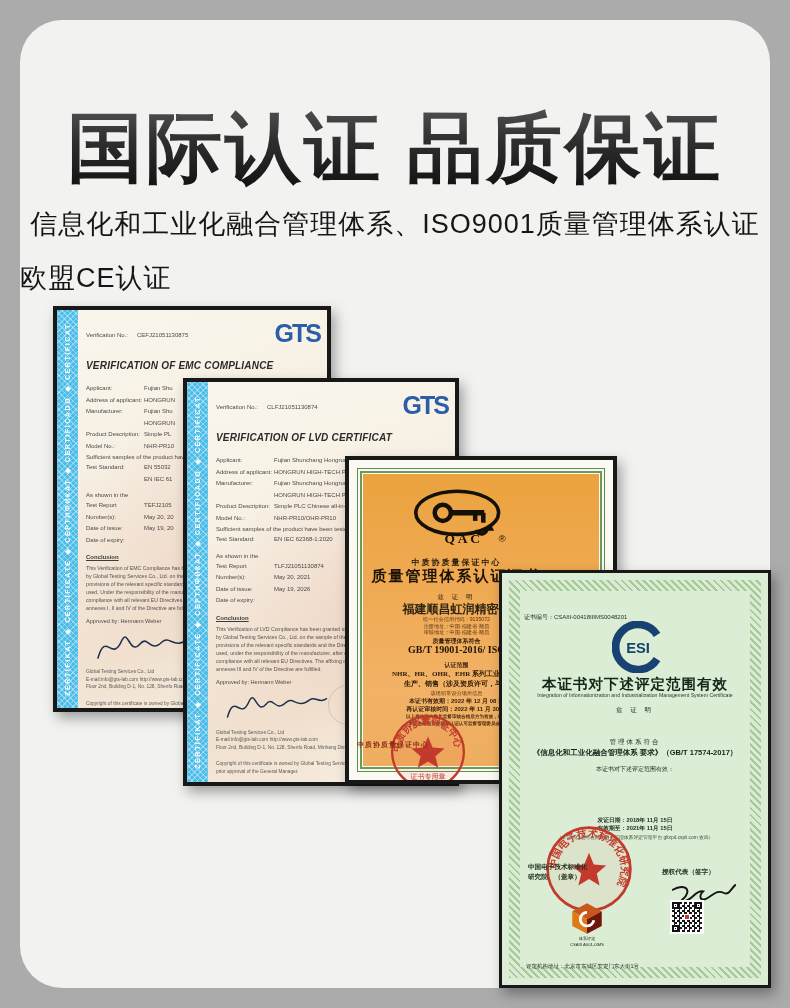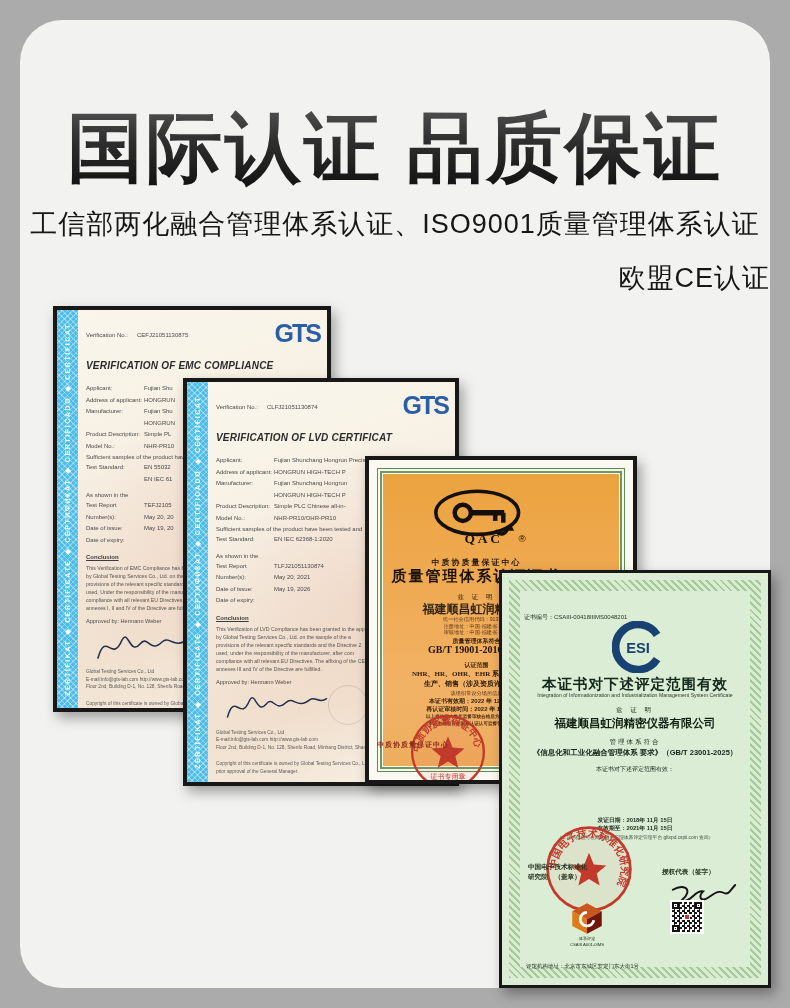--- a/index.html
+++ b/index.html
@@ -7,21 +7,21 @@
   body { font-family:"Liberation Sans", sans-serif; background:#ababab; }
   .stage { position:relative; width:790px; height:1008px; background:#ababab; overflow:hidden; }
   .card { position:absolute; left:20px; top:20px; width:750px; height:968px; background:#f2f2f1; border-radius:42px;padding-left:16px; }
 
   
   .headline { position:absolute; left:0; top:78px; width:100%; text-align:center;
     font-size:76px; font-weight:900; letter-spacing:3px;
     background:linear-gradient(180deg,#5a5a5a 0%,#303030 40%,#0a0a0a 100%);
     -webkit-background-clip:text; background-clip:text; color:transparent; }
   .sub1 { position:absolute; left:0; top:186px; width:100%; text-align:center; font-size:27px; color:#161616; letter-spacing:1px; }
-  .sub2 { position:absolute; left:0; top:240px; width:100%; text-align:right; font-size:27px; color:#161616; letter-spacing:1px; }
+  .sub2 { position:absolute; left:0; top:240px; width:100%; text-align:left; font-size:27px; color:#161616; letter-spacing:1px; }
 
   
   .cert { position:absolute; border:4px solid #181818; box-shadow:4px 6px 12px rgba(0,0,0,.35); overflow:hidden; }
 
   
   .gts-cert { background:
       radial-gradient(circle at 72% 55%, rgba(226,166,146,.28), transparent 55%),
       radial-gradient(circle at 25% 80%, rgba(226,176,156,.20), transparent 50%),
       linear-gradient(160deg,#faf6ec,#f6efe2 45%,#f4ead9 75%,#f8f3e8); }
   .strip { position:absolute; left:0; top:0; bottom:0; width:21px;
@@ -100,21 +100,21 @@
   .qr .finder:after { content:""; position:absolute; inset:1px; background:#111; }
   .qr .f1 { left:0; top:0; } .qr .f2 { right:0; top:0; } .qr .f3 { left:0; bottom:0; }
   .qr .reddot { position:absolute; left:50%; top:50%; width:6px; height:6px; margin:-3px 0 0 -3px; background:#c0392b; border:1px solid #fff; }
 </style>
 </head>
 <body>
 
 <div class="stage">
   <div class="card">
     <div class="headline">国际认证 品质保证</div>
-    <div class="sub1">工信部两化融合管理体系认证、ISO9001质量管理体系认证</div>
+    <div class="sub1">信息化和工业化融合管理体系、ISO9001质量管理体系认证</div>
     <div class="sub2">欧盟CE认证</div>
 
     <div class="cert gts-cert" style="left:33px; top:286px; width:278px; height:406px; z-index:1;">
       <div class="strip">
         <span>ZERTIFIKAT ◆ CERTIFICATE ◆ СЕРТИФИКАТ ◆ CERTIFICADO ◆ CERTIFICAT</span>
       </div>
       <div class="gts-body">
         <div class="gts-logo">GTS</div>
         <div class="vno">
           <span>Verification No.:</span>
@@ -228,21 +228,21 @@
           <div class="cemark" style="right:10px; top:2px; font-size:27px;">CE</div>
         </div>
         <div class="gfooter">Global Testing Services Co., Ltd
 E-mail:info@gts-lab.com  http://www.gts-lab.com
 Floor 2nd, Building D-1, No. 128, Shenfu Road, Minhang District, Shanghai, China.</div>
         <div class="gcopy">Copyright of this certificate is owned by Global Testing Services Co., Ltd
 prior approval of the General Manager.</div>
       </div>
     </div>
 
-    <div class="cert qac-cert" style="left:325px; top:436px; width:272px; height:328px; z-index:3;margin-left:20px;">
+    <div class="cert qac-cert" style="left:325px; top:436px; width:272px; height:328px; z-index:3;">
       <div class="qac-trim"></div>
       <div class="qac-trim2"></div>
       <div class="qac-inner"></div>
       <div class="qac-layer">
 
         <svg style="position:absolute; left:55px; top:24px;" width="110" height="72" viewBox="0 0 120 80">
           <ellipse cx="58" cy="32" rx="46" ry="24" fill="none" stroke="#151005" stroke-width="4"></ellipse>
           <circle cx="42" cy="32" r="9" fill="none" stroke="#151005" stroke-width="5"></circle>
           <line x1="51" y1="32" x2="88" y2="32" stroke="#151005" stroke-width="6"></line>
           <line x1="78" y1="32" x2="78" y2="41" stroke="#151005" stroke-width="5"></line>
@@ -307,23 +307,22 @@
       <div class="cesi-layer">
         <div class="cesi-no">证书编号：CSAIII-00418IIIMS0048201</div>
 
         <svg style="position:absolute; left:110px; top:48px;" width="52" height="52" viewBox="0 0 60 60">
           <path d="M52,16 A26,26 0 1,0 52,44" fill="none" stroke="#174272" stroke-width="9"></path>
           <text x="30" y="37" font-size="17" font-weight="bold" fill="#174272" text-anchor="middle" font-family="Liberation Sans, sans-serif">ESI</text>
         </svg>
         <div class="cesi-center cesi-title" style="top:102px;">本证书对下述评定范围有效</div>
         <div class="cesi-center cesi-en" style="top:119px;">Integration of Informationization and Industrialization Management System Certificate</div>
         <div class="cesi-center" style="top:133px; font-size:6.5px; letter-spacing:3px;">兹 证 明</div>
-        <div class="cesi-center cesi-company" style="top:143px;">福建顺昌虹润精密仪器有限公司</div>
         <div class="cesi-center" style="top:165px; font-size:6.5px; letter-spacing:2px;">管理体系符合</div>
-        <div class="cesi-center cesi-std" style="top:175px;">《信息化和工业化融合管理体系 要求》（GB/T 23001-2025）</div>
+        <div class="cesi-center cesi-std" style="top:175px;">《信息化和工业化融合管理体系 要求》（GB/T 17574-2017）</div>
         <div class="cesi-center" style="top:192px; font-size:6px;">本证书对下述评定范围有效：</div>
         <div class="cesi-center cesi-date" style="top:243px;">发证日期：2018年 11月 15日</div>
         <div class="cesi-center cesi-date" style="top:250.5px;">有效期至：2021年 11月 15日</div>
         <div class="cesi-center cesi-query" style="top:261px;">（本证书信息可在两化融合管理体系评定管理平台 gltxpd.cspii.com 查询）</div>
 
         <svg class="seal" style="left:42px; top:251px;" width="90" height="90" viewBox="0 0 100 100">
           <circle cx="50" cy="50" r="46" fill="rgba(214,70,50,.06)" stroke="#c23a2c" stroke-width="3"></circle>
           <defs>
               <path id="cesiring" d="M50,50 m-36,0 a36,36 0 1,1 72,0 a36,36 0 1,1 -72,0"></path>
             </defs>

